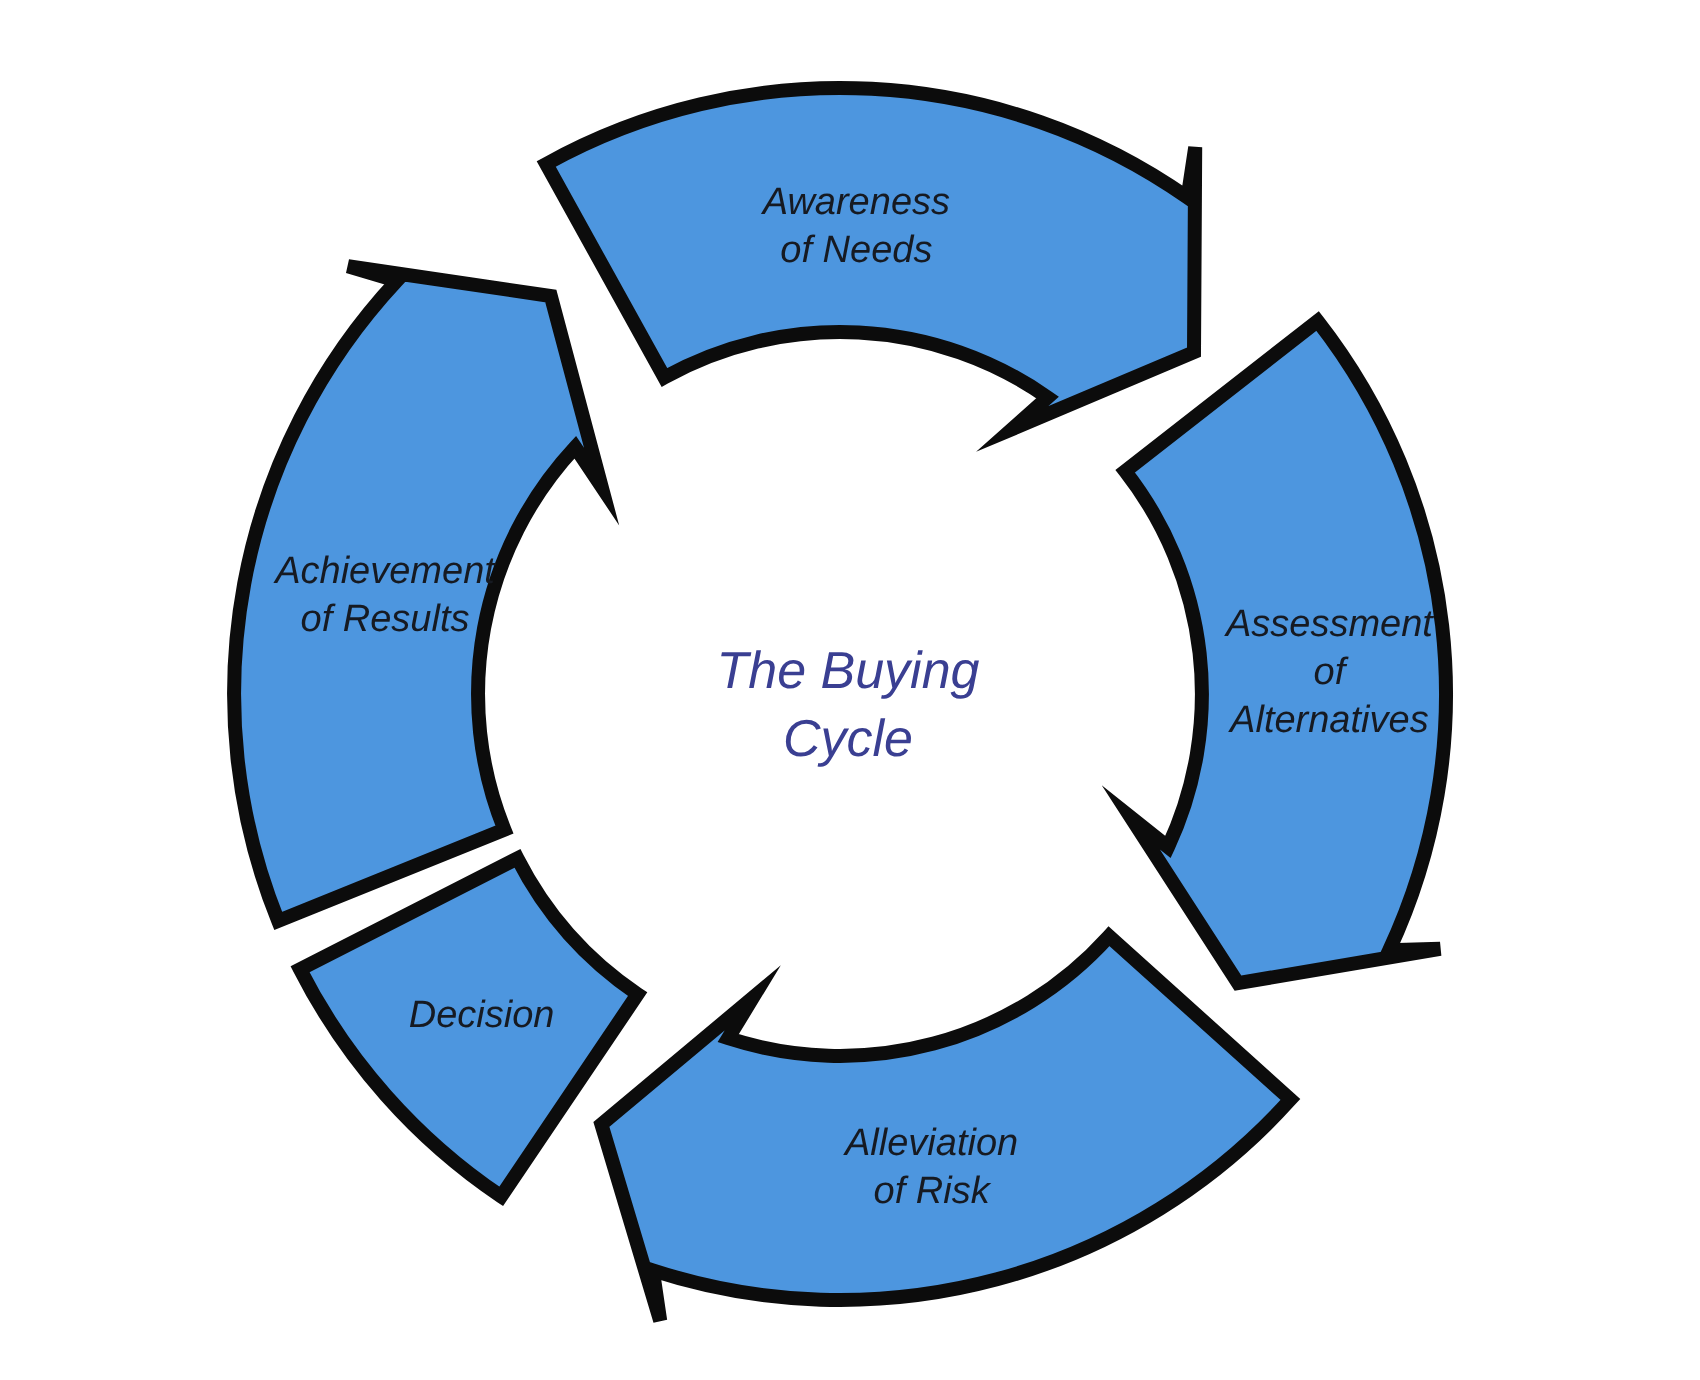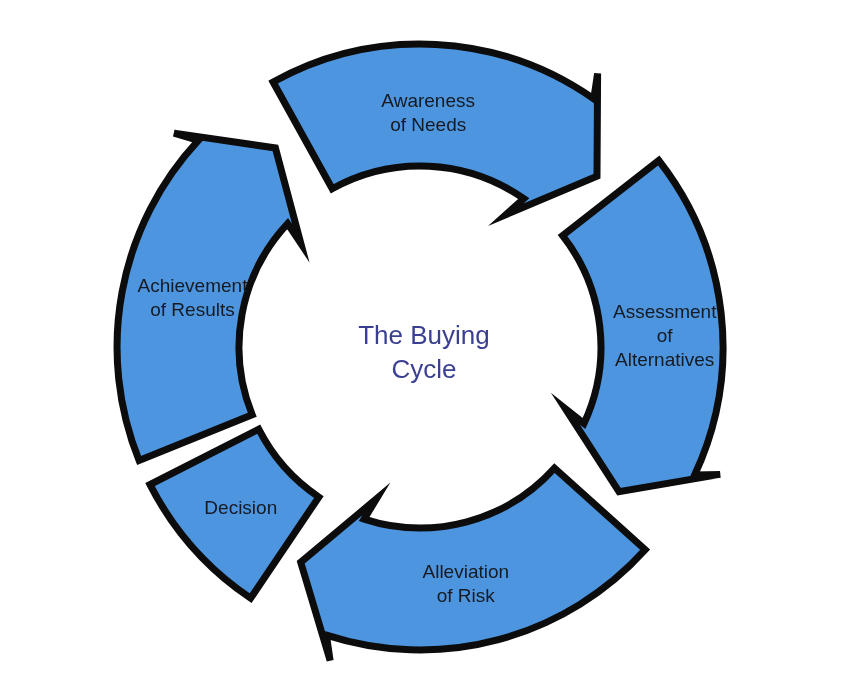--- a/index.html
+++ b/index.html
@@ -4,21 +4,21 @@
 <style>
   html, body {
     margin: 0;
     padding: 0;
     width: 850px;
     height: 690px;
     background: #ffffff;
     overflow: hidden;
     font-family: "Liberation Sans", sans-serif;
   }
-  #stage { width: 850px; height: 690px; position: relative; }
+  #stage { width: 850px; height: 690px; position: relative; font-style: italic; }
   svg { display: block; }
   .arrow {
     fill: var(--arrow-fill, #4D96DF);
     stroke: var(--arrow-stroke, #0c0c0c);
     stroke-width: 7;
     stroke-linejoin: miter;
     stroke-miterlimit: 8;
   }
   .seg-label {
     font-family: "Liberation Sans", sans-serif;

